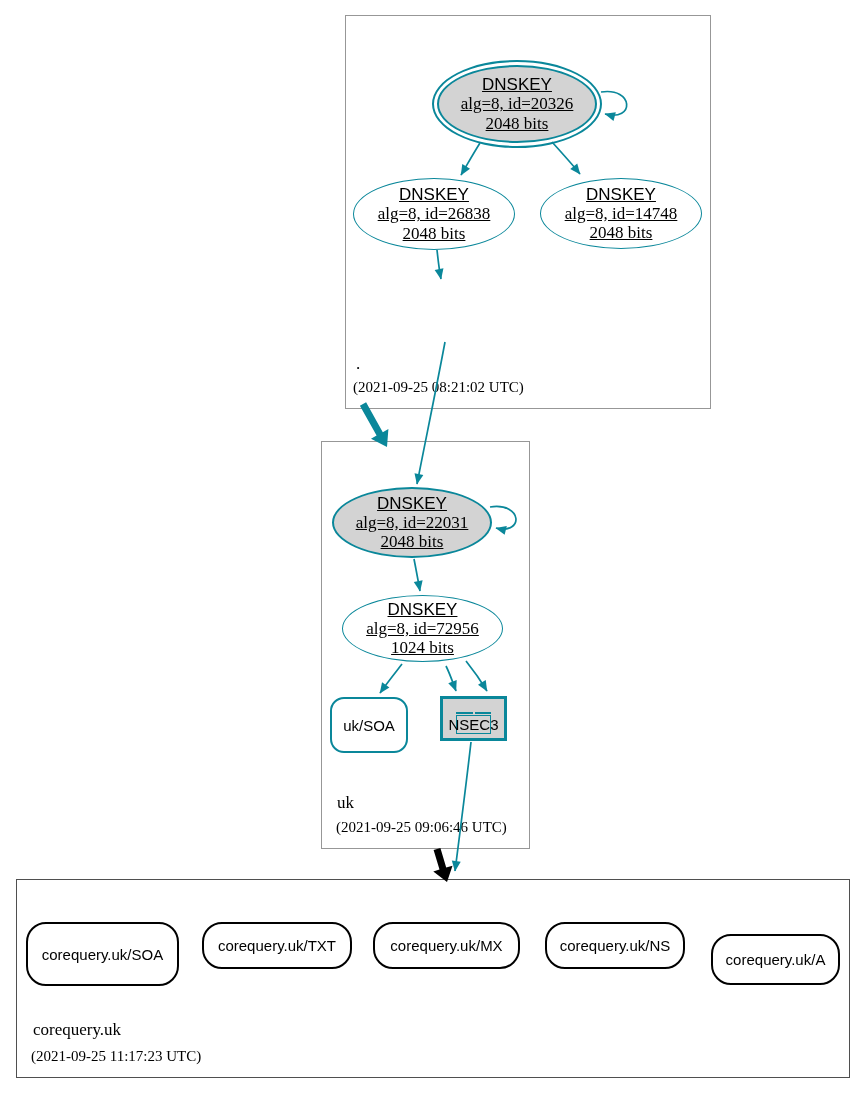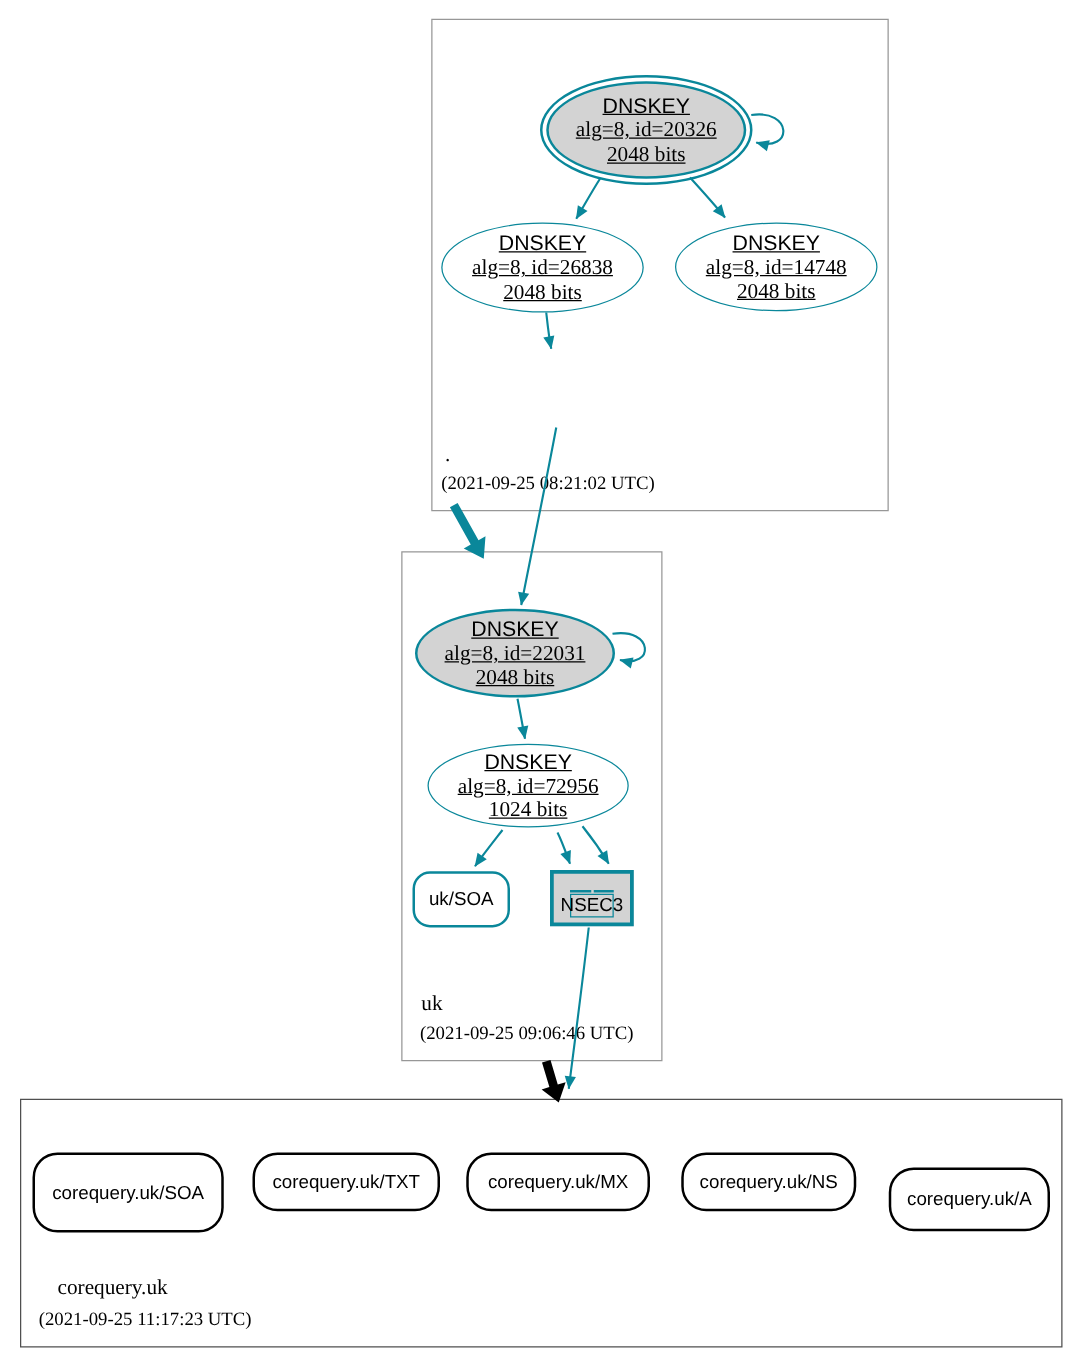--- a/index.html
+++ b/index.html
@@ -57,21 +57,21 @@
   <div class="zone-box" style="left:345px;top:15px;width:364px;height:392px"></div>
   <div class="zone-box" style="left:321px;top:441px;width:207px;height:406px"></div>
   <div class="zone-box dark" style="left:16px;top:879px;width:832px;height:197px"></div>
 
   <div class="zone-name" style="left:356px;top:354px">.</div>
   <div class="zone-ts" style="left:353px;top:379px">(2021-09-25 08:21:02 UTC)</div>
 
   <div class="zone-name" style="left:337px;top:793px">uk</div>
   <div class="zone-ts" style="left:336px;top:819px">(2021-09-25 09:06:46 UTC)</div>
 
-  <div class="zone-name" style="left:46px;top:1020px">corequery.uk</div>
+  <div class="zone-name" style="left:33px;top:1020px">corequery.uk</div>
   <div class="zone-ts" style="left:31px;top:1048px">(2021-09-25 11:17:23 UTC)</div>
 
   <div class="ellipse-node double" style="left:432px;top:60px;width:170px;height:88px">
     <div class="inner">
       <div class="n-title">DNSKEY</div>
       <div class="n-sub">alg=8, id=20326</div>
       <div class="n-sub">2048 bits</div>
     </div>
   </div>
 
@@ -101,21 +101,21 @@
   </div>
 
   <div class="ellipse-node" style="left:342px;top:595px;width:161px;height:67px">
     <div class="inner">
       <div class="n-title">DNSKEY</div>
       <div class="n-sub">alg=8, id=72956</div>
       <div class="n-sub">1024 bits</div>
     </div>
   </div>
 
-  <div class="rrset secure" style="left:330px;top:697px;width:78px;height:45px">
+  <div class="rrset secure" style="left:330px;top:697px;width:78px;height:56px">
     <span>uk/SOA</span>
   </div>
 
   <div class="nsec3" style="left:440px;top:696px;width:67px;height:45px">
     <div class="n3-row">
       <div class="n3-cell"></div>
       <div class="n3-cell"></div>
     </div>
     <div class="n3-label">NSEC3</div>
   </div>

